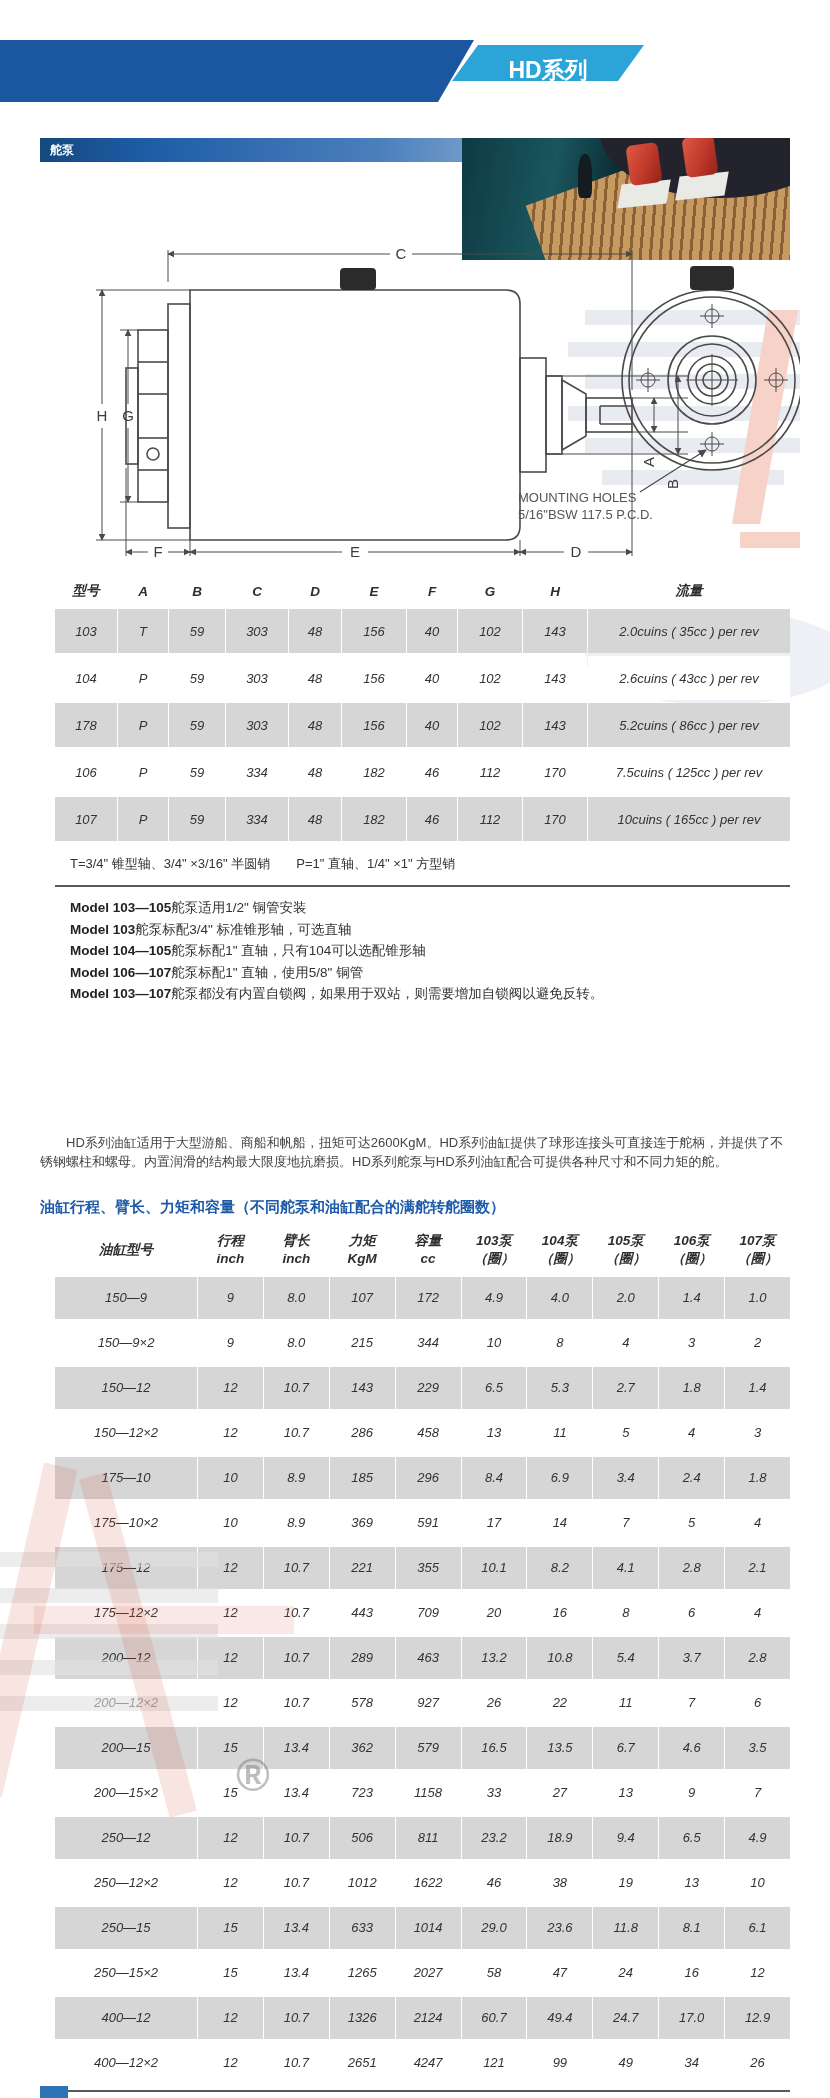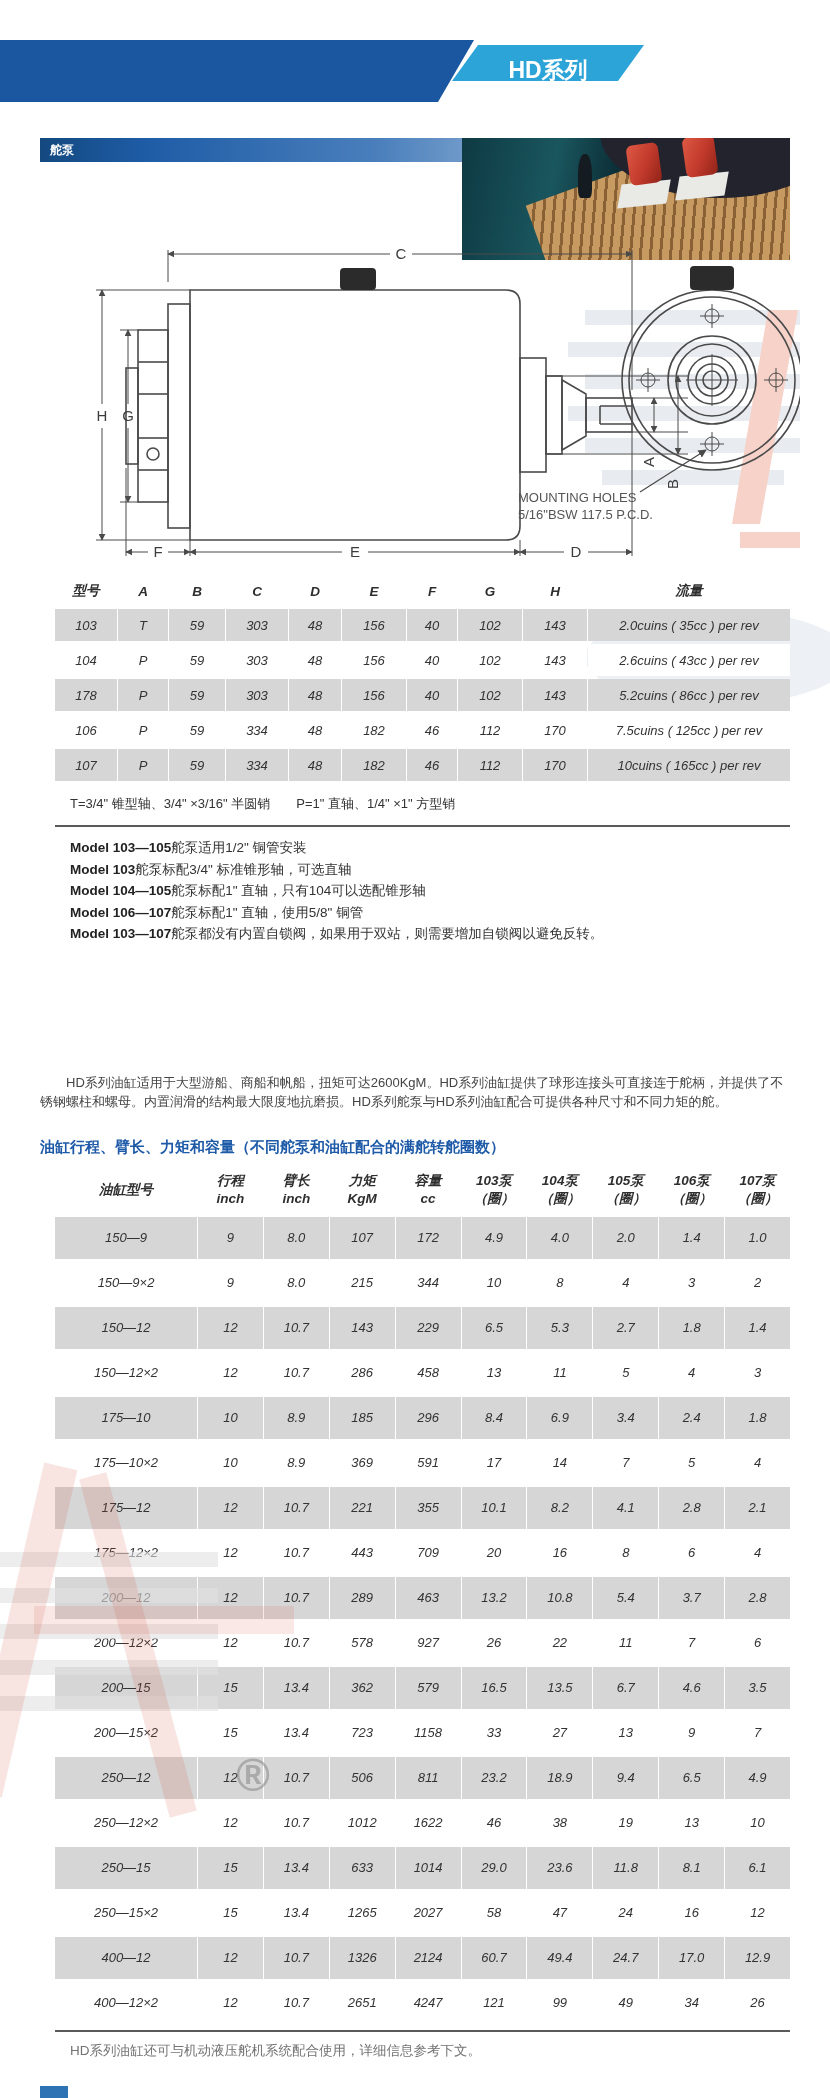--- a/index.html
+++ b/index.html
@@ -37,21 +37,21 @@
            background:linear-gradient(120deg,#e05a45 0%,#c0392b 55%,#8f2318 100%);}
   .ph-pump.p1{left:166px;top:6px;}
   .ph-pump.p2{left:222px;top:-2px;}
   
   .drawing-wrap{position:relative;margin-left:40px;z-index:1;}
   
   .tbl-title{margin:6px 40px 0 40px;font-size:15px;font-weight:bold;color:#1e5aa8;}
   
   .tbl{position:relative;z-index:1;margin:12px 40px 0 55px;width:735px;}
   .trow{display:grid;column-gap:1px;margin-bottom:3px;font-style:italic;}
-  .ptable .trow{grid-template-columns:62px 50px 56px 62px 52px 64px 50px 64px 64px 1fr;height:32px;}
+  .ptable .trow{grid-template-columns:62px 50px 56px 62px 52px 64px 50px 64px 64px 1fr;height:44px;}
   .ctable .trow{grid-template-columns:142px repeat(9,1fr);height:42px;}
   .ptable .trow.head{height:30px;}
   .ctable .trow.head{height:42px;margin-bottom:6px;}
   .tcell{display:flex;align-items:center;justify-content:center;font-size:13px;color:#333;background:#fff;}
   .trow.g .tcell{background:#d6d6d6;}
   .trow.head .tcell{background:transparent;font-weight:bold;font-size:13.5px;color:#2e2e2e;}
   .hcell.two{flex-direction:column;line-height:1.3;}
   
   .shaft-note{margin:14px 40px 0 70px;font-size:13px;color:#333;}
   .rule{border:none;border-top:2px solid #5a5a5a;margin:12px 40px 10px 55px;}

